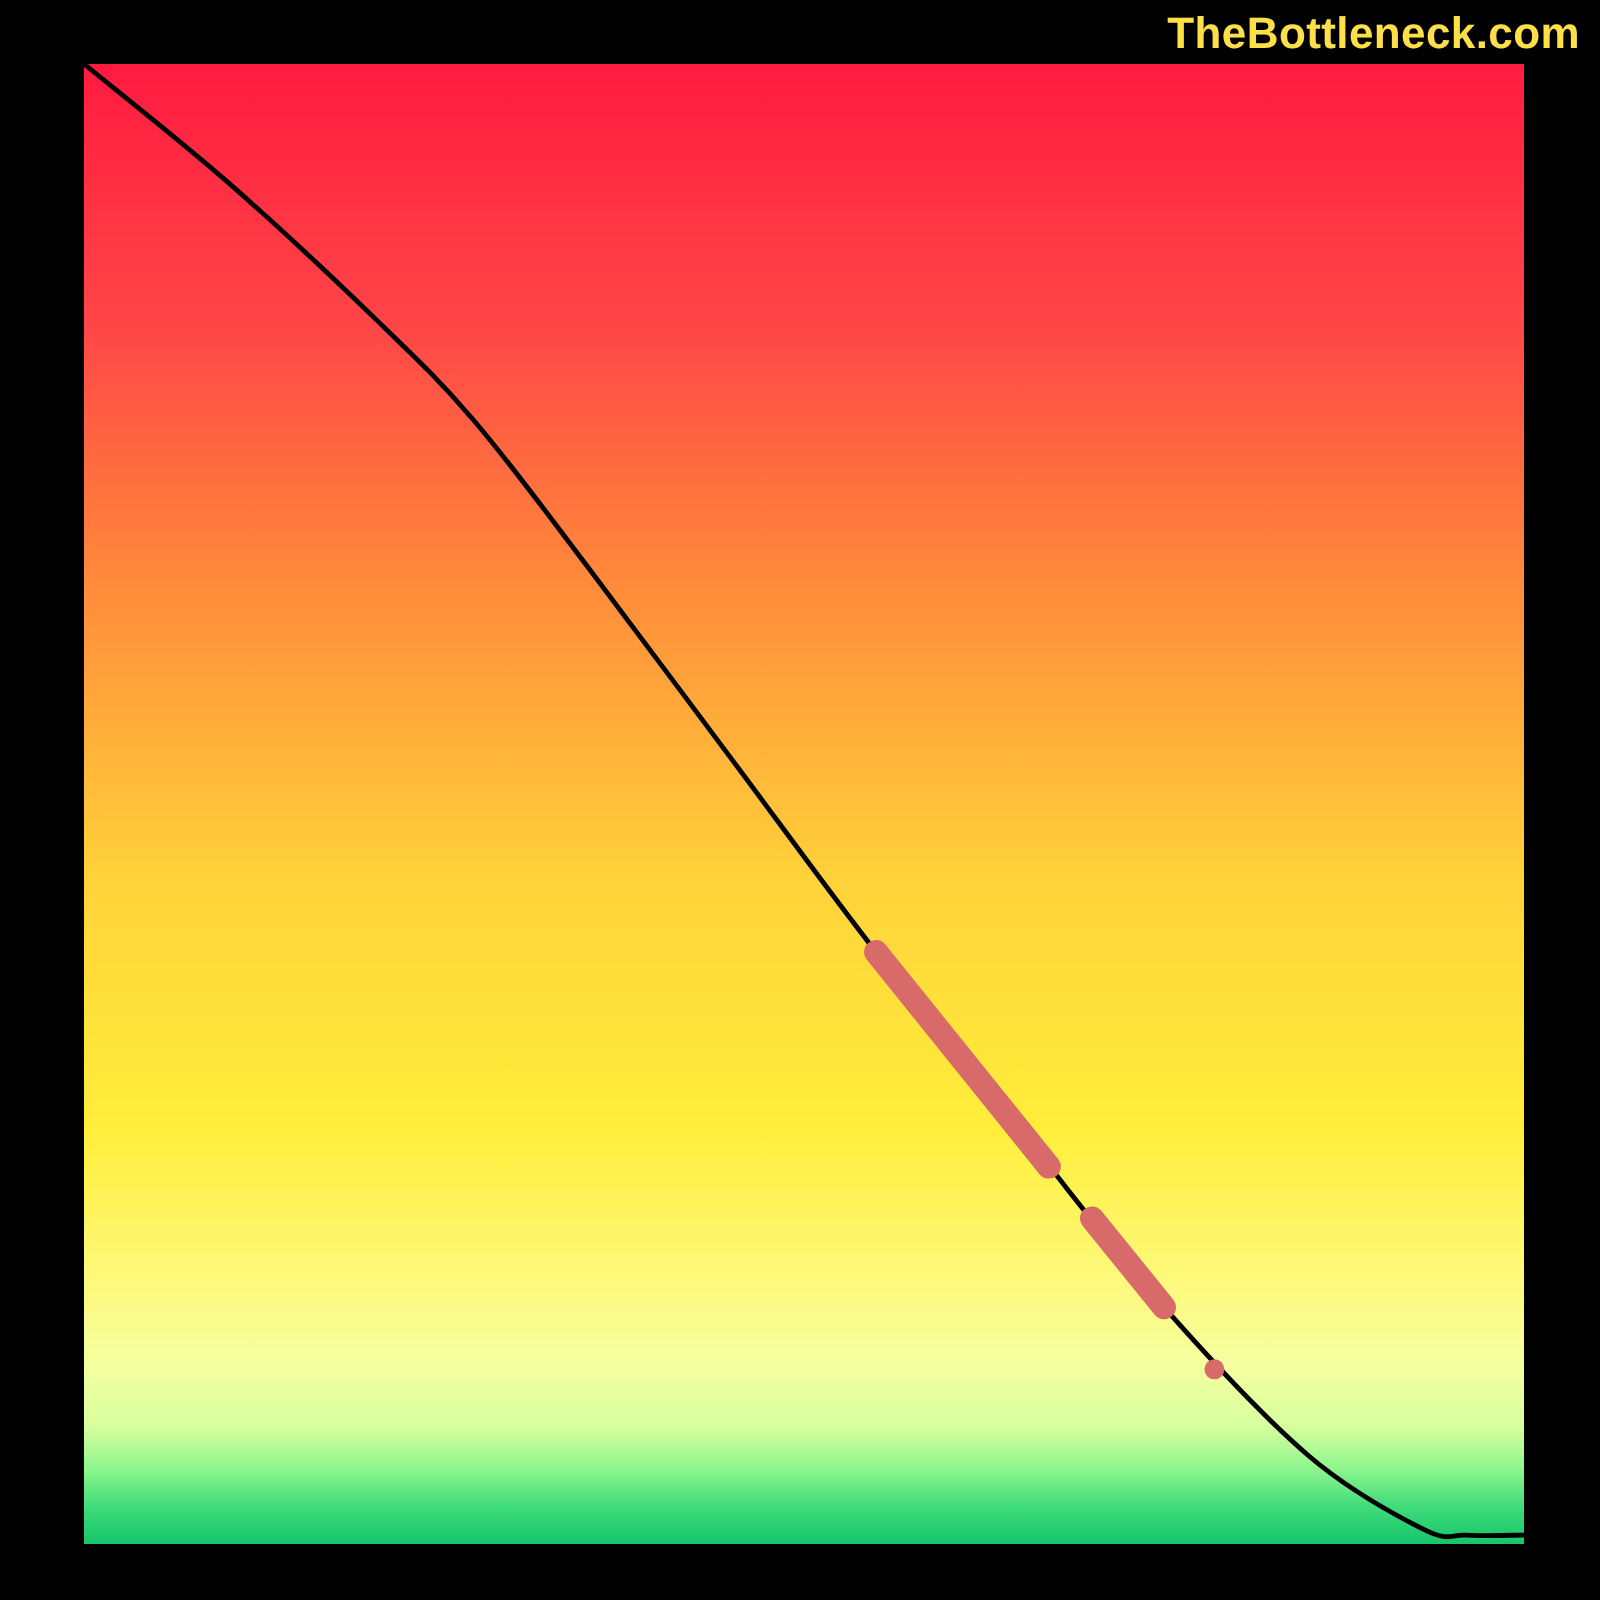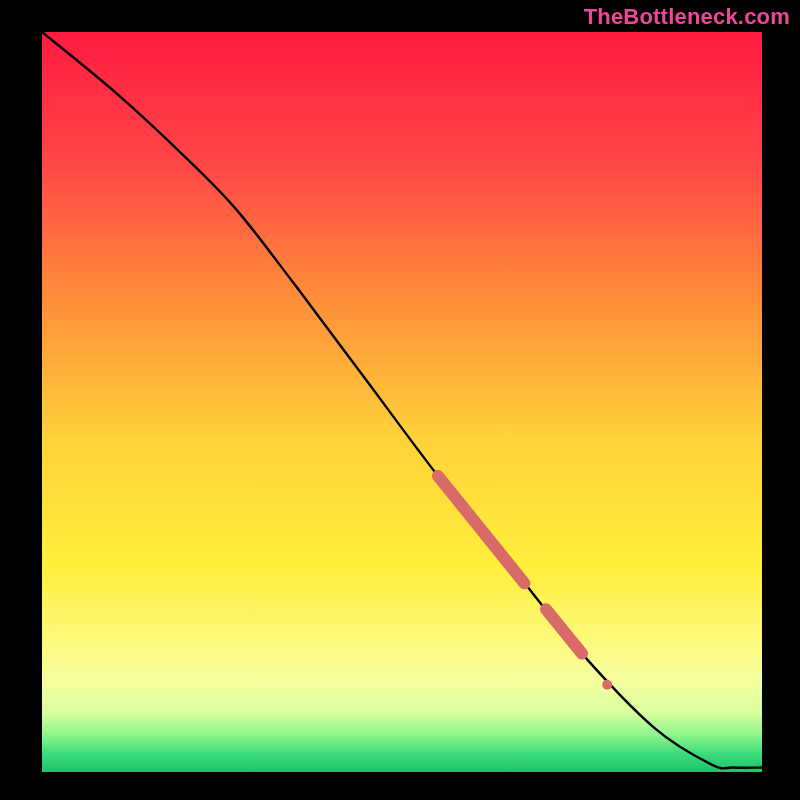--- a/index.html
+++ b/index.html
@@ -13,21 +13,21 @@
   }
   .stage {
     position: relative;
     width: 800px;
     height: 800px;
   }
   .watermark {
     position: absolute;
     top: 4px;
     right: 10px;
-    color: #ec4899;
+    color: #fde047;
     font-size: 22px;
     font-weight: 600;
     letter-spacing: 0.2px;
     user-select: none;
   }
   svg {
     position: absolute;
     top: 0;
     left: 0;
   }

